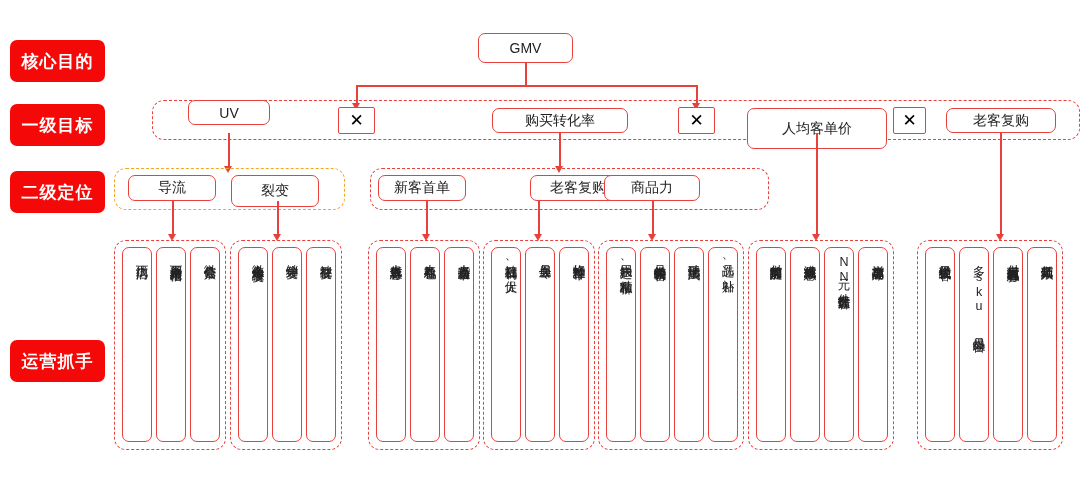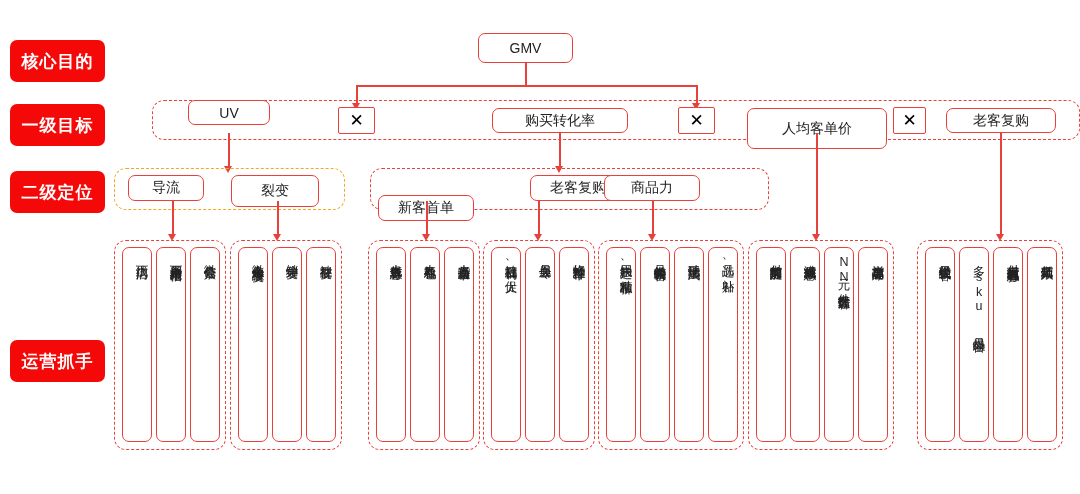--- a/index.html
+++ b/index.html
@@ -114,23 +114,23 @@
 
   <div class="ln lnv" style="left:816px;top:133px;height:104px;"></div>
   <div class="arw" style="left:812px;top:234px;"></div>
 
   <div class="ln lnv" style="left:1000px;top:133px;height:104px;"></div>
   <div class="arw" style="left:996px;top:234px;"></div>
 
   <div class="dgroup orange" style="left:114px;top:168px;width:231px;height:42px;"></div>
   <div class="dgroup" style="left:370px;top:168px;width:399px;height:42px;"></div>
 
-  <div class="node" style="left:128px;top:175px;width:76px;height:26px;">导流</div>
+  <div class="node" style="left:128px;top:175px;width:88px;height:26px;">导流</div>
   <div class="node" style="left:231px;top:175px;width:88px;height:32px;">裂变</div>
-  <div class="node" style="left:378px;top:175px;width:96px;height:26px;margin-top:20px;">新客首单</div>
+  <div class="node" style="left:378px;top:175px;width:88px;height:26px;">新客首单</div>
   <div class="node" style="left:490px;top:175px;width:96px;height:26px;margin-left:40px;">老客复购</div>
   <div class="node" style="left:604px;top:175px;width:96px;height:26px;">商品力</div>
 
   <div class="ln lnv" style="left:172px;top:201px;height:36px;"></div>
   <div class="arw" style="left:168px;top:234px;"></div>
 
   <div class="ln lnv" style="left:277px;top:201px;height:36px;"></div>
   <div class="arw" style="left:273px;top:234px;"></div>
 
   <div class="ln lnv" style="left:426px;top:201px;height:36px;"></div>

